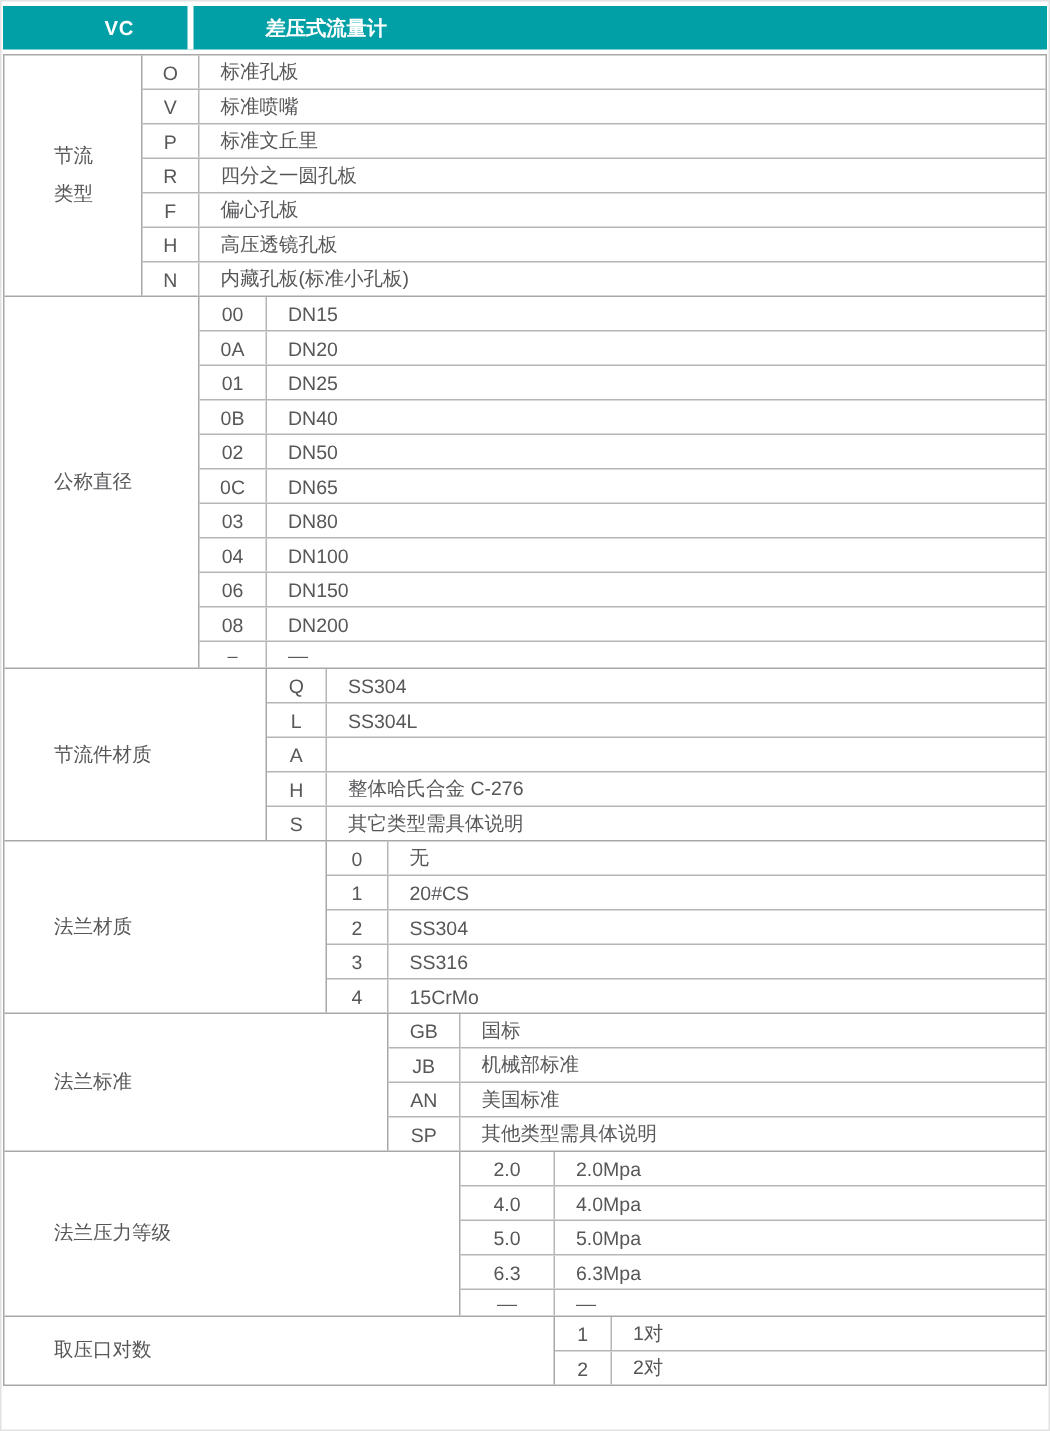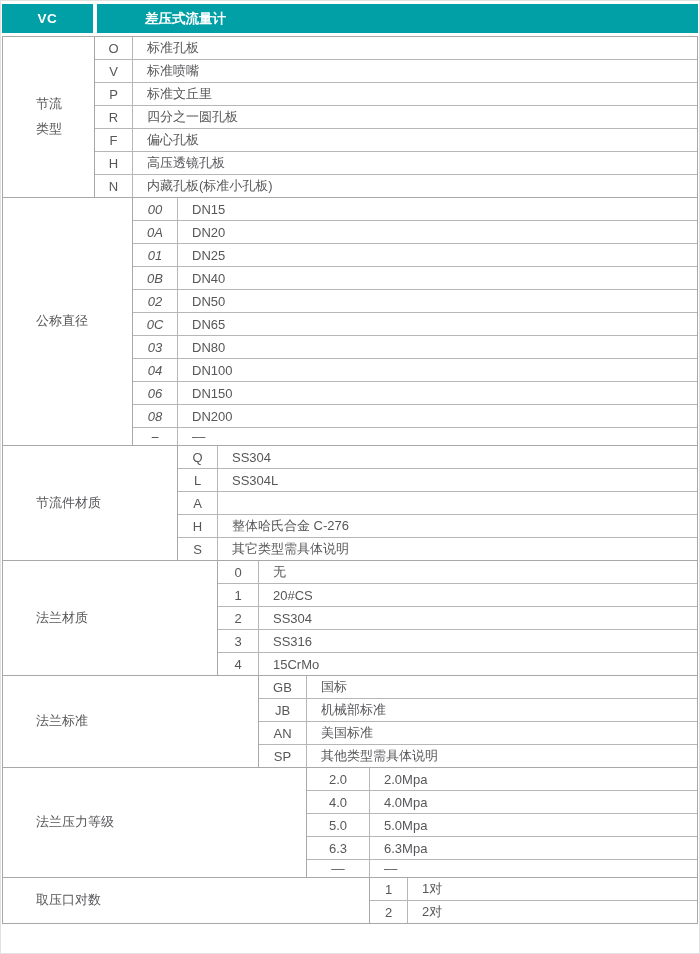--- a/index.html
+++ b/index.html
@@ -24,20 +24,21 @@
     color:var(--header-text,#ffffff);
     font-size:13.5px;
     font-weight:bold;
     margin-bottom:3px;
   }
   .header .vc-cell{
     width:91px;
     display:flex;align-items:center;justify-content:center;
     border-right:4px solid #ffffff;
     letter-spacing:.5px;
+    padding-left:32px;
   }
   .header .title-cell{
     flex:1;
     display:flex;align-items:center;
     padding-left:48px;
   }
   
   .tbody{
     border:1px solid var(--border,#a8a8a8);
     background:#fff;
@@ -76,21 +77,21 @@
     border-right:1px solid var(--row-border,#b6b6b6);
     flex:0 0 auto;
   }
   .desc-cell{
     flex:1;
     display:flex;align-items:center;
     padding-left:14px;
   }
   
   .section[data-idx="0"] .sec-label{width:92px;}  .section[data-idx="0"] .code-cell{width:38px;}
-  .section[data-idx="1"] .sec-label{width:130px;} .section[data-idx="1"] .code-cell{width:45px;font-style:italic;}
+  .section[data-idx="1"] .sec-label{width:130px;} .section[data-idx="1"] .code-cell{width:45px;}
   .section[data-idx="2"] .sec-label{width:175px;} .section[data-idx="2"] .code-cell{width:40px;}
   .section[data-idx="3"] .sec-label{width:215px;} .section[data-idx="3"] .code-cell{width:41px;}
   .section[data-idx="4"] .sec-label{width:256px;} .section[data-idx="4"] .code-cell{width:48px;}
   .section[data-idx="5"] .sec-label{width:304px;} .section[data-idx="5"] .code-cell{width:63px;}
   .section[data-idx="6"] .sec-label{width:367px;} .section[data-idx="6"] .code-cell{width:38px;}
 </style>
 </head>
 <body>
 
 <div class="page">

